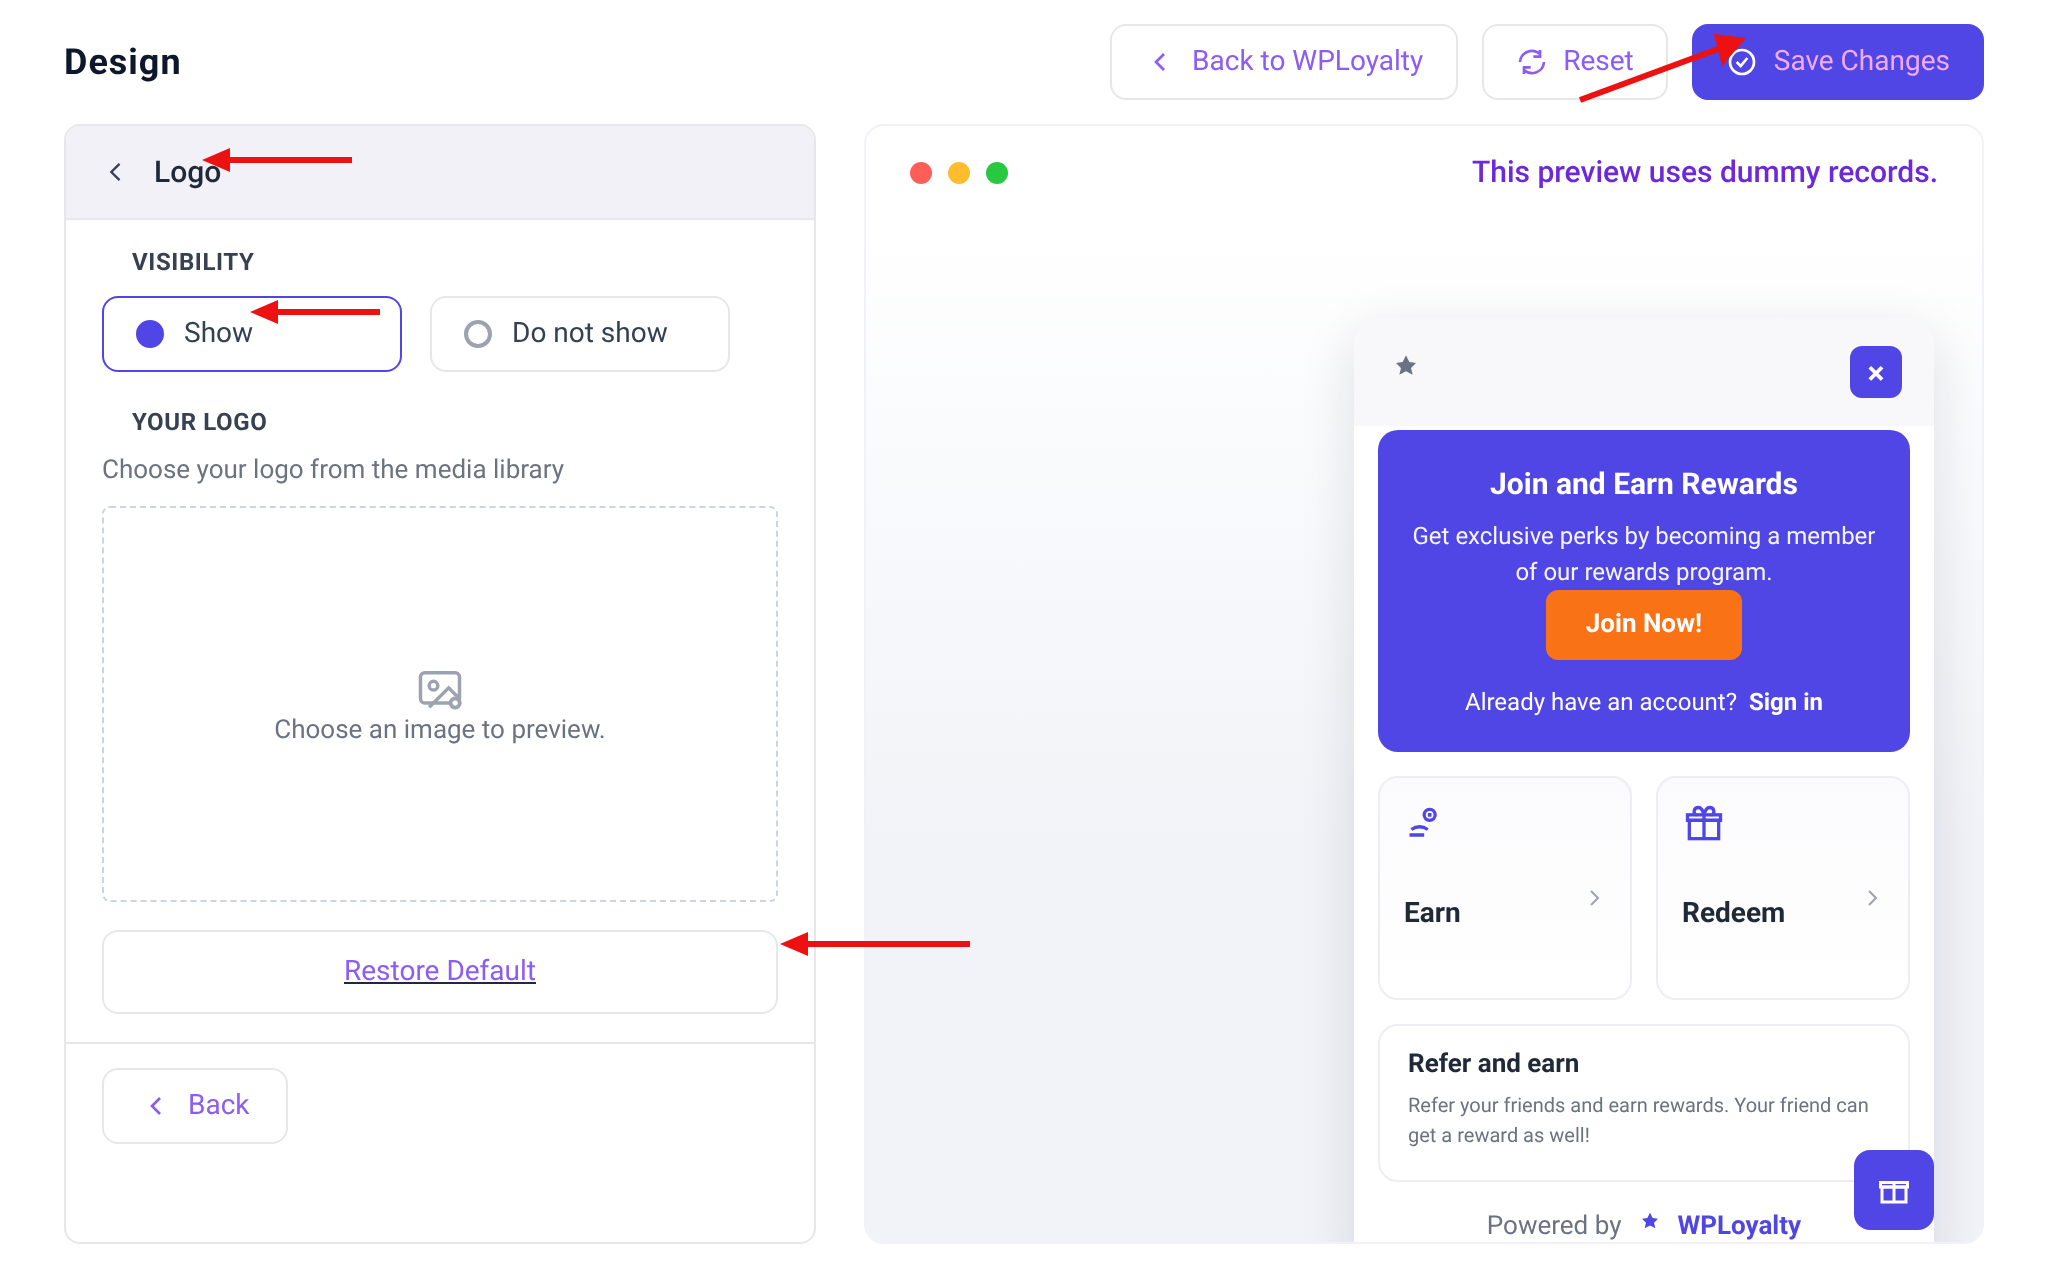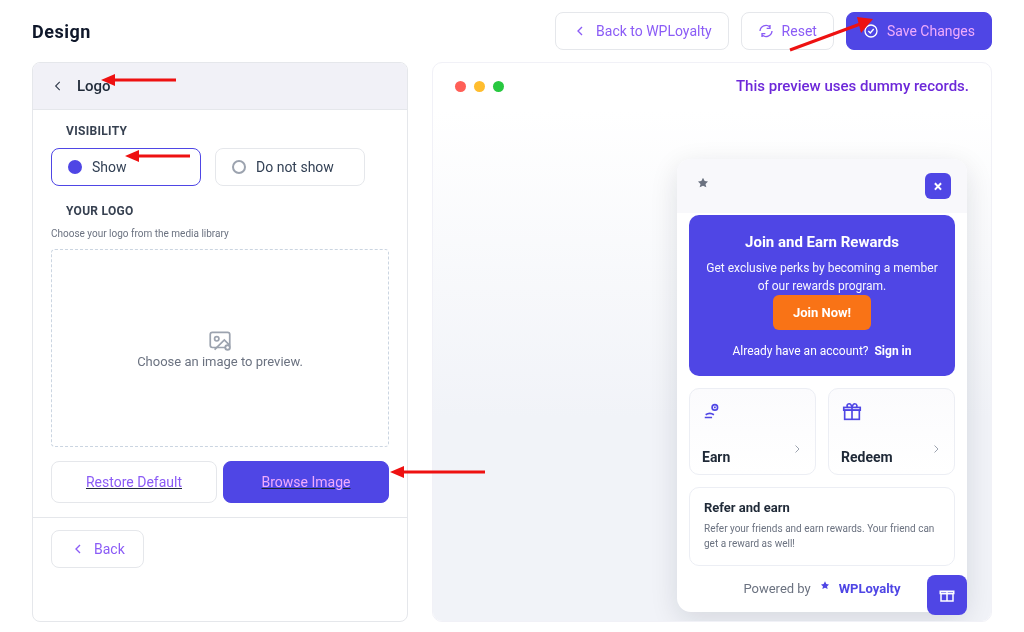--- a/index.html
+++ b/index.html
@@ -17,21 +17,21 @@
   .panel-head { background: #f1f1f7; padding: 14px 18px; display: flex; align-items: center; gap: 12px; border-bottom: 1px solid #e5e7eb; }
   .panel-head .chev { width: 14px; height: 14px; }
   .panel-head-label { font-size: 15px; font-weight: 500; color: #1f2937; }
   .panel-body { padding: 14px 18px 10px; }
   .section-label { font-size: 12px; font-weight: 700; letter-spacing: .3px; color: #374151; margin-bottom: 10px; margin-left: 15px; }
   .radio-row { display: flex; gap: 14px; margin-bottom: 18px; }
   .radio-card { display: flex; align-items: center; gap: 10px; border: 1px solid #e5e7eb; border-radius: 8px; padding: 10px 16px; font-size: 14px; color: #334155; background: #fff; min-width: 150px; cursor: pointer; }
   .radio-card.selected { border-color: #4f46e5; }
   .radio-dot { width: 14px; height: 14px; border-radius: 50%; border: 2px solid #9ca3af; display: inline-block; position: relative; flex-shrink: 0; }
   .radio-card.selected .radio-dot { border-color: #4f46e5; background: #4f46e5; }
-  .help-text { font-size: 10px; color: #6b7280; margin-bottom: 10px; }
+  .help-text { font-size: 13px; color: #6b7280; margin-bottom: 10px; }
   .dropzone { border: 1px dashed #cbd5e1; border-radius: 4px; height: 198px; display: flex; flex-direction: column; align-items: center; justify-content: center; color: #6b7280; font-size: 13px; margin-bottom: 14px; }
   .dropzone svg { width: 26px; height: 26px; }
   .row-btns { display: flex; gap: 6px; margin-bottom: 4px; text-decoration: underline; }
   .row-btns .btn { flex: 1; justify-content: center; padding: 12px 10px; }
   .panel-foot { padding: 12px 18px 24px; border-top: 1px solid #e5e7eb; }
   .panel-foot .btn { padding: 10px 18px; }
   
   .preview { flex: 1; border-radius: 10px; background: #fff; border: 1px solid #f1f1f7; overflow: hidden; position: relative; min-height: 560px; }
   .preview-top { display: flex; align-items: center; padding: 14px 22px; }
   .traffic { display: flex; gap: 8px; }
@@ -43,21 +43,21 @@
   .widget-head { background: #f8f8fb; padding: 14px 16px; display: flex; align-items: center; }
   .widget-head .logo { width: 20px; height: 20px; }
   .widget-close { margin-left: auto; width: 26px; height: 26px; border-radius: 6px; background: #4f46e5; color: #fff; display: flex; align-items: center; justify-content: center; font-size: 16px; font-weight: 700; cursor: pointer; }
   .hero { background: #4f46e5; color: #fff; text-align: center; padding: 18px 16px 18px; border-radius: 10px; margin: 2px 12px 12px; }
   .hero h3 { font-size: 15px; font-weight: 700; margin-bottom: 8px; }
   .hero p { font-size: 12px; line-height: 1.5; opacity: .95; }
   .hero .cta { background: #f97316; color: #fff; border: none; border-radius: 6px; padding: 10px 20px; font-size: 13px; font-weight: 700; cursor: pointer; }
   .hero .signin-row { font-size: 12px; margin-top: 14px; }
   .hero .signin-row b { font-weight: 700; cursor: pointer; }
   .twocards { display: flex; gap: 12px; padding: 0 12px 12px; }
-  .card { flex: 1; border: 1px solid #eceef4; background: linear-gradient(180deg,#fbfbfd,#fff); border-radius: 10px; padding: 12px 12px 3px; cursor: pointer; }
+  .card { flex: 1; border: 1px solid #eceef4; background: linear-gradient(180deg,#fbfbfd,#fff); border-radius: 10px; padding: 12px 12px 28px; cursor: pointer; }
   .card svg { width: 22px; height: 22px; margin-bottom: 16px; }
   .card-row { display: flex; align-items: center; justify-content: space-between; }
   .card-label { font-size: 14px; font-weight: 700; color: #1f2937; }
   .card .chev-r { width: 12px; height: 12px; color: #9ca3af; }
   .refer { margin: 0 12px 0; border: 1px solid #eceef4; border-radius: 10px; padding: 12px 14px 14px; }
   .refer h4 { font-size: 13px; font-weight: 700; color: #1f2937; margin-bottom: 6px; }
   .refer p { font-size: 10px; color: #6b7280; line-height: 1.5; }
   .powered { text-align: center; font-size: 13px; color: #6b7280; padding: 14px 0 16px; display:flex; align-items:center; justify-content:center; gap:6px;}
   .powered b { color: #4f46e5; font-weight: 700; }
   .fab { position: absolute; right: 24px; bottom: 6px; width: 40px; height: 40px; border-radius: 8px; background: #4f46e5; color: #fff; display: flex; align-items: center; justify-content: center; cursor: pointer; }
@@ -123,23 +123,20 @@
             <path d="M21 16l-5-5-9 9"></path>
             <circle cx="19" cy="18" r="3" fill="#9ca3af" stroke="none"></circle>
             <path d="M19 16.8v2.4M17.8 18h2.4" stroke="#fff" stroke-width="1.4"></path>
           </svg>
         <span>Choose an image to preview.</span>
       </div>
       <div class="row-btns">
         <button class="btn">
             <span>Restore Default</span>
           </button>
-        <button class="btn btn-primary">
-            <span>Browse Image</span>
-          </button>
       </div>
     </div>
     <div class="panel-foot">
       <button class="btn">
         <svg viewBox="0 0 24 24">
             <path d="M15 6l-6 6 6 6"></path>
           </svg>
         <span>Back</span>
       </button>
     </div>

